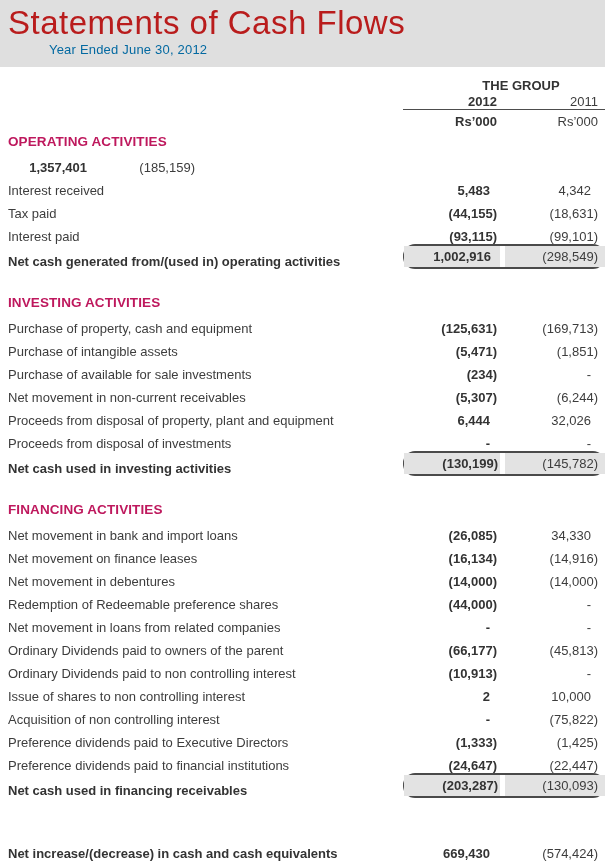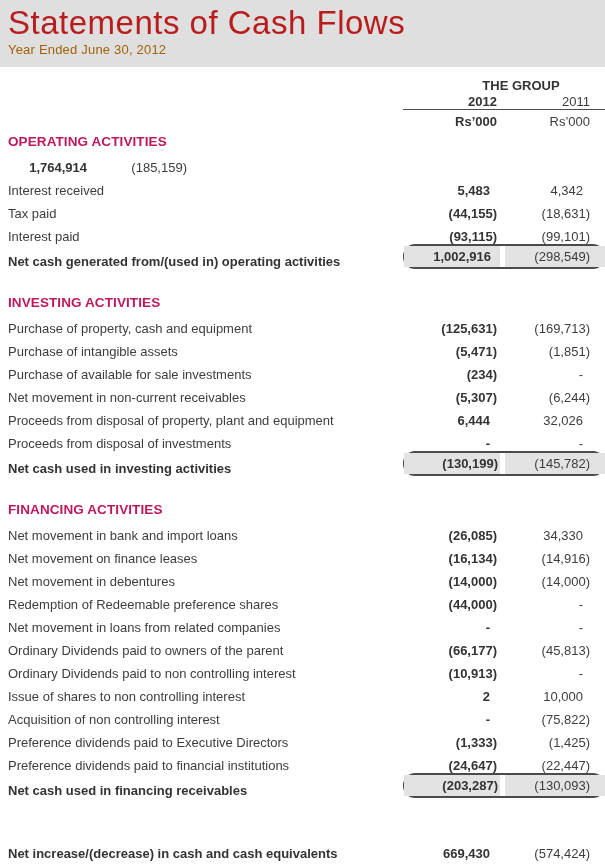--- a/index.html
+++ b/index.html
@@ -14,29 +14,29 @@
   }
   
   .page-header{
     height:67px;background:#dfdfdf;box-sizing:border-box;
     padding:4px 0 0 8px;
   }
   .page-title{
     margin:0;font-size:33px;font-weight:400;letter-spacing:0.5px;color:#b91c1c;line-height:38px;
   }
   .page-subtitle{
-    font-size:13px;color:#a16207;margin-top:0px;letter-spacing:0.2px;
+    font-size:13px;color:#0369a1;margin-top:0px;letter-spacing:0.2px;margin-left:41px;
   }
   
   .row{display:flex;align-items:flex-end;height:23px;}
   .lbl{flex:1;padding-left:8px;font-size:13px;line-height:15px;white-space:nowrap;}
   .cols{width:202px;display:flex;box-sizing:border-box;align-items:center;}
   .c2012{width:96px;text-align:right;padding-right:2px;box-sizing:border-box;font-size:13px;white-space:nowrap;}
   .colgap{width:5px;}
-  .c2011{flex:1;text-align:right;padding-right:15px;box-sizing:border-box;font-size:13px;white-space:nowrap;}
+  .c2011{flex:1;text-align:right;padding-right:7px;box-sizing:border-box;font-size:13px;white-space:nowrap;}
   .b{font-weight:700;color:#333333;}
   .val{display:inline-block;}
   .np{margin-right:7px;}   
   
   .group-row{height:18px;margin-top:8px;}
   .group-label{display:block;text-align:center;font-weight:700;font-size:13px;color:#333;padding-left:34px;box-sizing:border-box;}
   .years-row{height:17px;}
   .years-row .cols{border-bottom:1px solid #4d4d4d;height:100%;margin-top:20px;}
   .units-row{height:19px;}
   
@@ -96,21 +96,21 @@
         <div class="colgap"></div>
         <div class="c2011">Rs’000</div>
       </div>
     </div>
 
     <div id="sections">
         <div class="section">
           <div class="section-heading">OPERATING ACTIVITIES</div>
           <div class="row">
             <div class="cols">
-              <div class="c2012"><span class="val np b">1,764,914</span></div>
+              <div class="c2012"><span class="val np b">1,357,401</span></div>
               <div class="colgap"></div>
               <div class="c2011"><span class="val">(185,159)</span></div>
             </div>
           </div>
           <div class="row">
             <div class="lbl">Interest received</div>
             <div class="cols">
               <div class="c2012"><span class="val np b">5,483</span></div>
               <div class="colgap"></div>
               <div class="c2011"><span class="val np">4,342</span></div>

